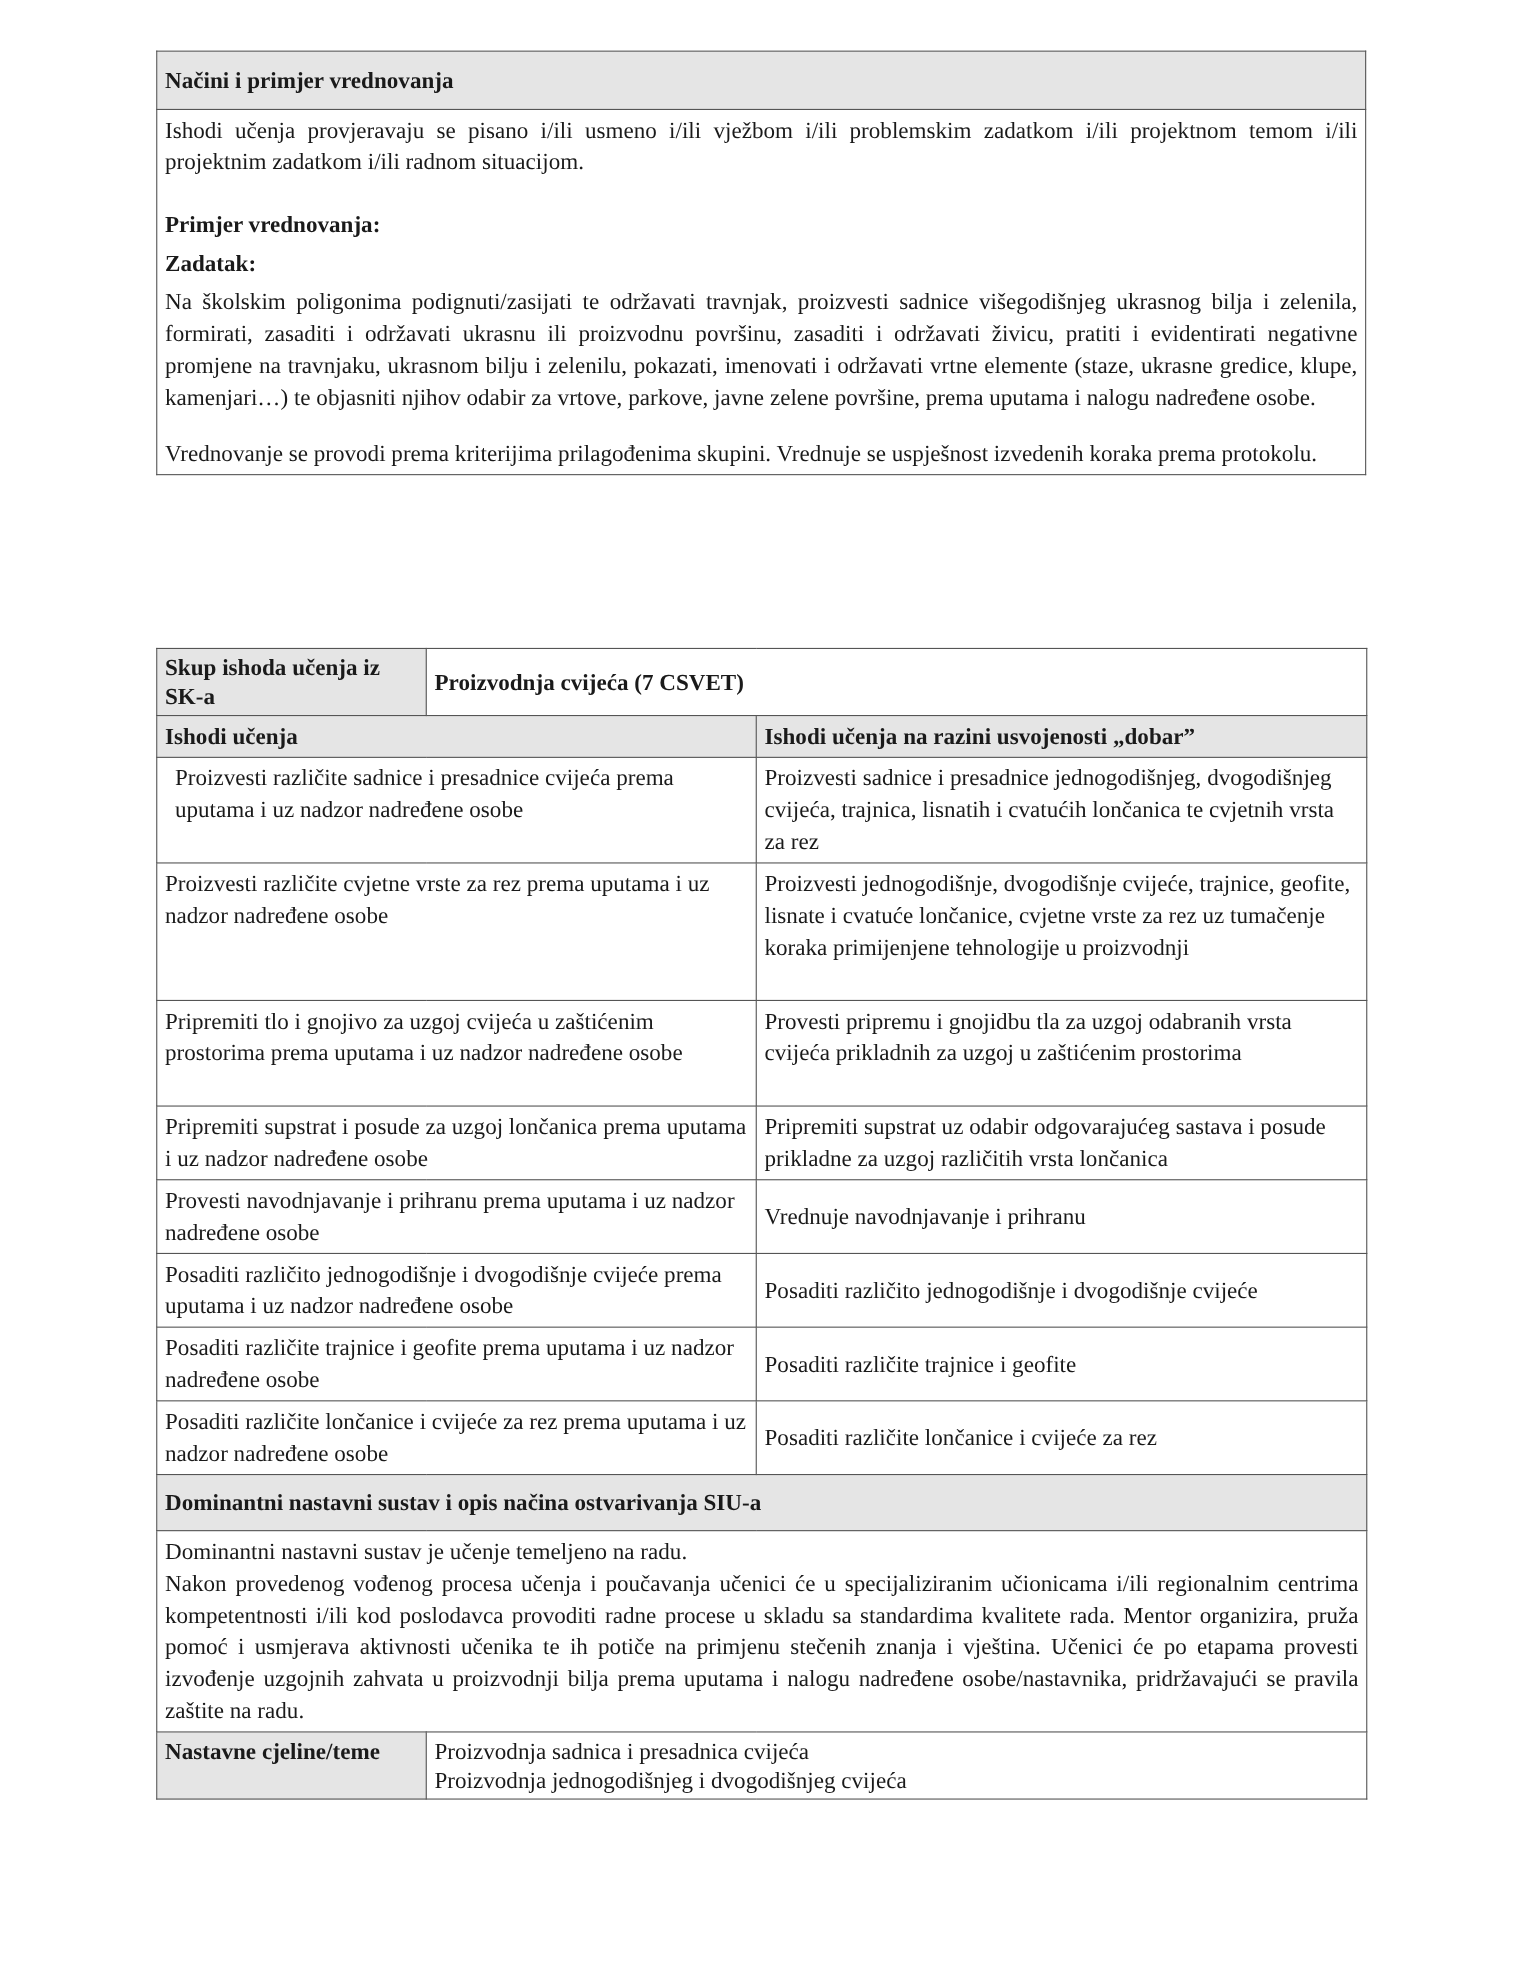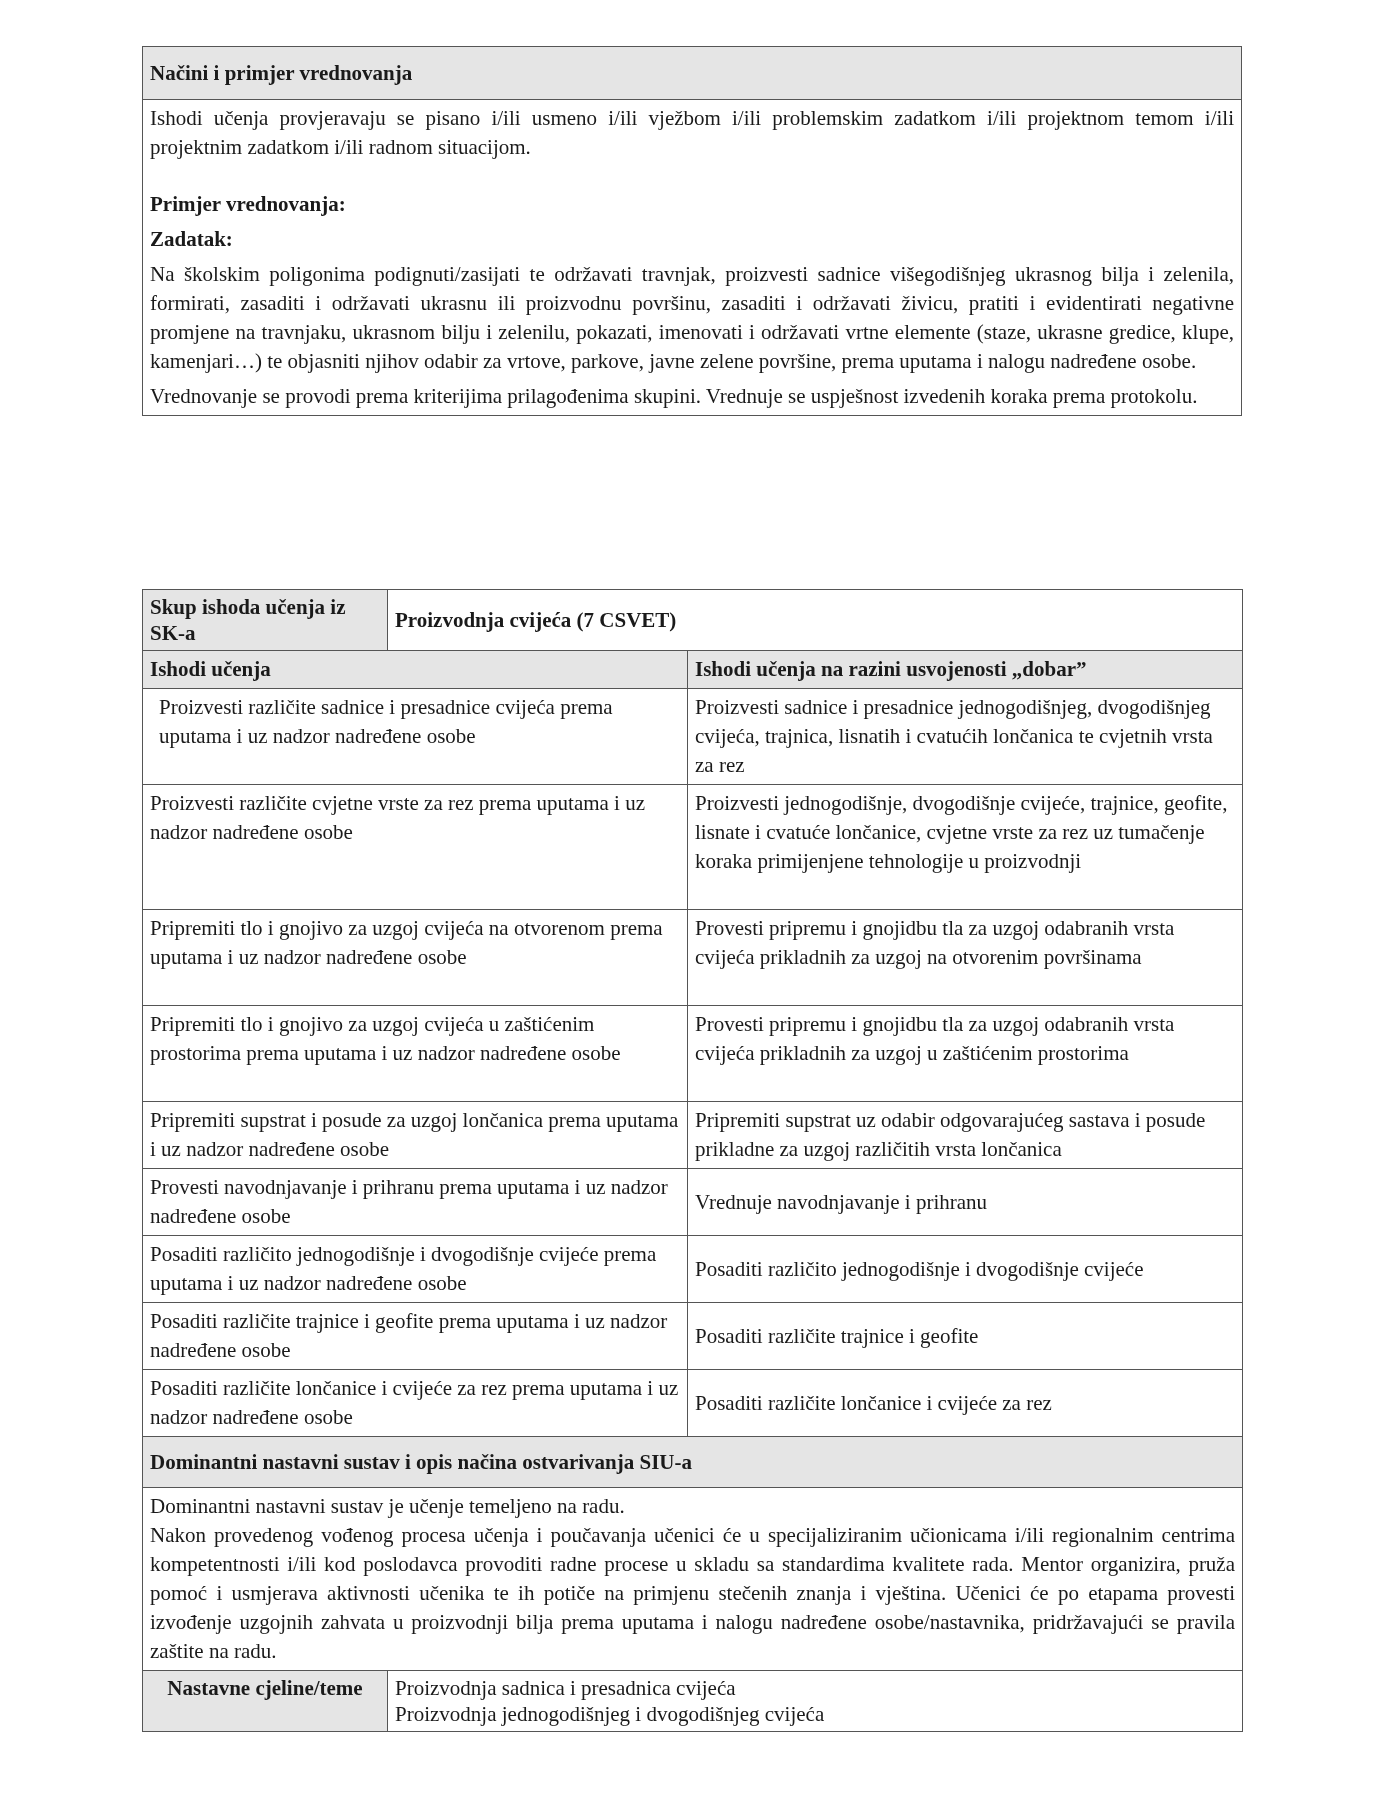--- a/index.html
+++ b/index.html
@@ -21,21 +21,21 @@
       <tr>
         <td class="hdr mid" style="height:44px;">Načini i primjer vrednovanja</td>
       </tr>
   <tr>
         <td class="just">
     <p>Ishodi učenja provjeravaju se pisano i/ili usmeno i/ili vježbom i/ili problemskim zadatkom i/ili projektnom temom i/ili projektnim zadatkom i/ili radnom situacijom.</p>
     <div class="gap"></div>
     <p class="bold" style="margin-top:6px;">Primjer vrednovanja:</p>
     <p class="bold" style="margin-top:6px;">Zadatak:</p>
     <p style="margin-top:6px;">Na školskim poligonima podignuti/zasijati te održavati travnjak, proizvesti sadnice višegodišnjeg ukrasnog bilja i zelenila, formirati, zasaditi i održavati ukrasnu ili proizvodnu površinu, zasaditi i održavati živicu, pratiti i evidentirati negativne promjene na travnjaku, ukrasnom bilju i zelenilu, pokazati, imenovati i održavati vrtne elemente (staze, ukrasne gredice, klupe, kamenjari…) te objasniti njihov odabir za vrtove, parkove, javne zelene površine, prema uputama i nalogu nadređene osobe.</p>
-    <p style="margin-top:6px;">Vrednovanje se provodi prema kriterijima prilagođenima skupini. Vrednuje se uspješnost izvedenih koraka prema protokolu.</p>
+    <p style="margin-top:22px;">Vrednovanje se provodi prema kriterijima prilagođenima skupini. Vrednuje se uspješnost izvedenih koraka prema protokolu.</p>
   </td>
       </tr>
 </tbody>
   </table>
 
 <table class="tbl" style="top:589px;">
   <colgroup>
       <col style="width:245px">
       <col style="width:300px">
       <col style="width:555px">
@@ -49,24 +49,20 @@
     <td colspan="2" class="hdr">Ishodi učenja</td>
     <td class="hdr">Ishodi učenja na razini usvojenosti „dobar”</td>
   </tr>
   <tr>
         <td colspan="2" style="height:87px;padding-left:16px;">Proizvesti različite sadnice i presadnice cvijeća prema uputama i uz nadzor nadređene osobe</td>
         <td>Proizvesti sadnice i presadnice jednogodišnjeg, dvogodišnjeg cvijeća, trajnica, lisnatih i cvatućih lončanica te cvjetnih vrsta za rez</td>
       </tr>
   <tr>
         <td colspan="2" style="height:116px;">Proizvesti različite cvjetne vrste za rez prema uputama i uz nadzor nadređene osobe</td>
         <td>Proizvesti jednogodišnje, dvogodišnje cvijeće, trajnice, geofite, lisnate i cvatuće lončanice, cvjetne vrste za rez uz tumačenje koraka primijenjene tehnologije u proizvodnji</td>
-      </tr>
-  <tr>
-        <td colspan="2" style="height:87px;">Pripremiti tlo i gnojivo za uzgoj cvijeća na otvorenom prema uputama i uz nadzor nadređene osobe</td>
-        <td>Provesti pripremu i gnojidbu tla za uzgoj odabranih vrsta cvijeća prikladnih za uzgoj na otvorenim površinama</td>
       </tr>
   <tr>
         <td colspan="2" style="height:87px;">Pripremiti tlo i gnojivo za uzgoj cvijeća u zaštićenim prostorima prema uputama i uz nadzor nadređene osobe</td>
         <td>Provesti pripremu i gnojidbu tla za uzgoj odabranih vrsta cvijeća prikladnih za uzgoj u zaštićenim prostorima</td>
       </tr>
   <tr>
         <td colspan="2">Pripremiti supstrat i posude za uzgoj lončanica prema uputama i uz nadzor nadređene osobe</td>
         <td>Pripremiti supstrat uz odabir odgovarajućeg sastava i posude prikladne za uzgoj različitih vrsta lončanica</td>
       </tr>
   <tr>
@@ -88,20 +84,20 @@
   <tr>
         <td colspan="3" class="hdr mid" style="height:42px;">Dominantni nastavni sustav i opis načina ostvarivanja SIU-a</td>
       </tr>
   <tr>
         <td colspan="3" class="just">
     <p>Dominantni nastavni sustav je učenje temeljeno na radu.</p>
     <p>Nakon provedenog vođenog procesa učenja i poučavanja učenici će u specijaliziranim učionicama i/ili regionalnim centrima kompetentnosti i/ili kod poslodavca provoditi radne procese u skladu sa standardima kvalitete rada. Mentor organizira, pruža pomoć i usmjerava aktivnosti učenika te ih potiče na primjenu stečenih znanja i vještina. Učenici će po etapama provesti izvođenje uzgojnih zahvata u proizvodnji bilja prema uputama i nalogu nadređene osobe/nastavnika, pridržavajući se pravila zaštite na radu.</p>
   </td>
       </tr>
   <tr>
-    <td class="hdr" style="line-height:26px;text-align:center;">Nastavne cjeline/teme</td>
+    <td class="hdr" style="line-height:26px;">Nastavne cjeline/teme</td>
     <td colspan="2" style="line-height:26px;">
       <p>Proizvodnja sadnica i presadnica cvijeća</p>
       <p>Proizvodnja jednogodišnjeg i dvogodišnjeg cvijeća</p>
     </td>
   </tr>
 </tbody>
   </table>
 
 </body></html>

